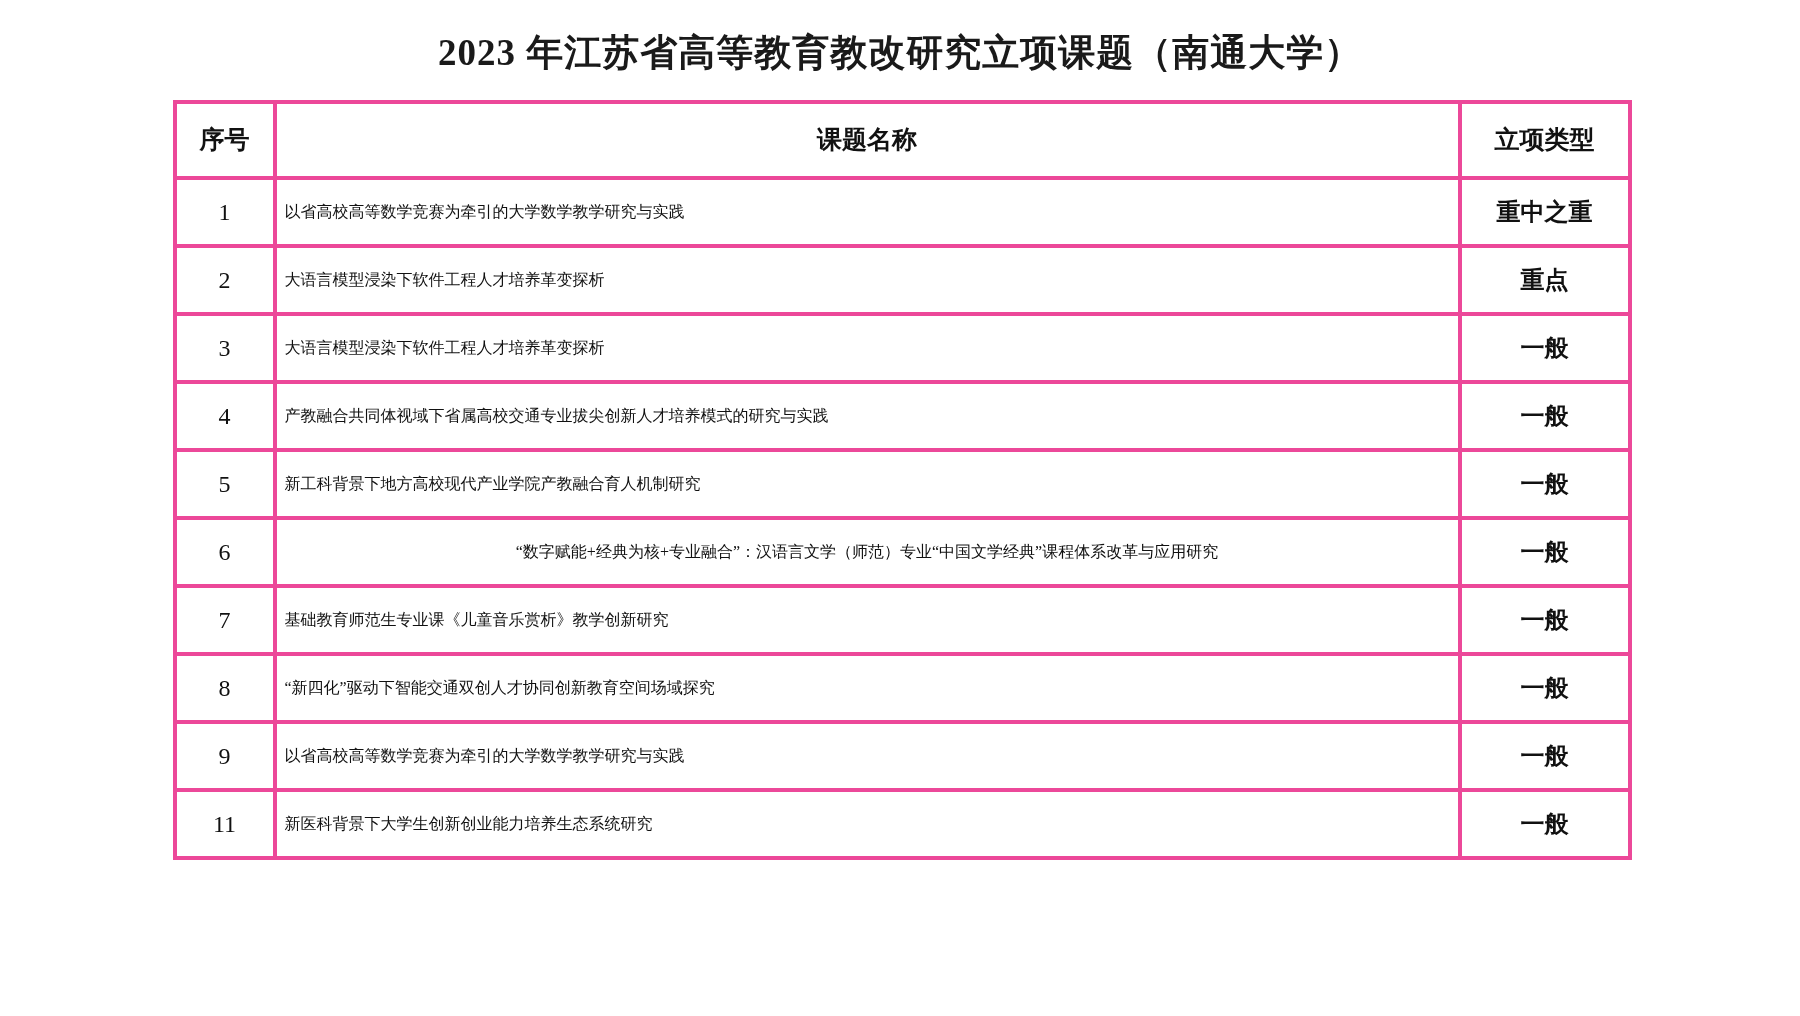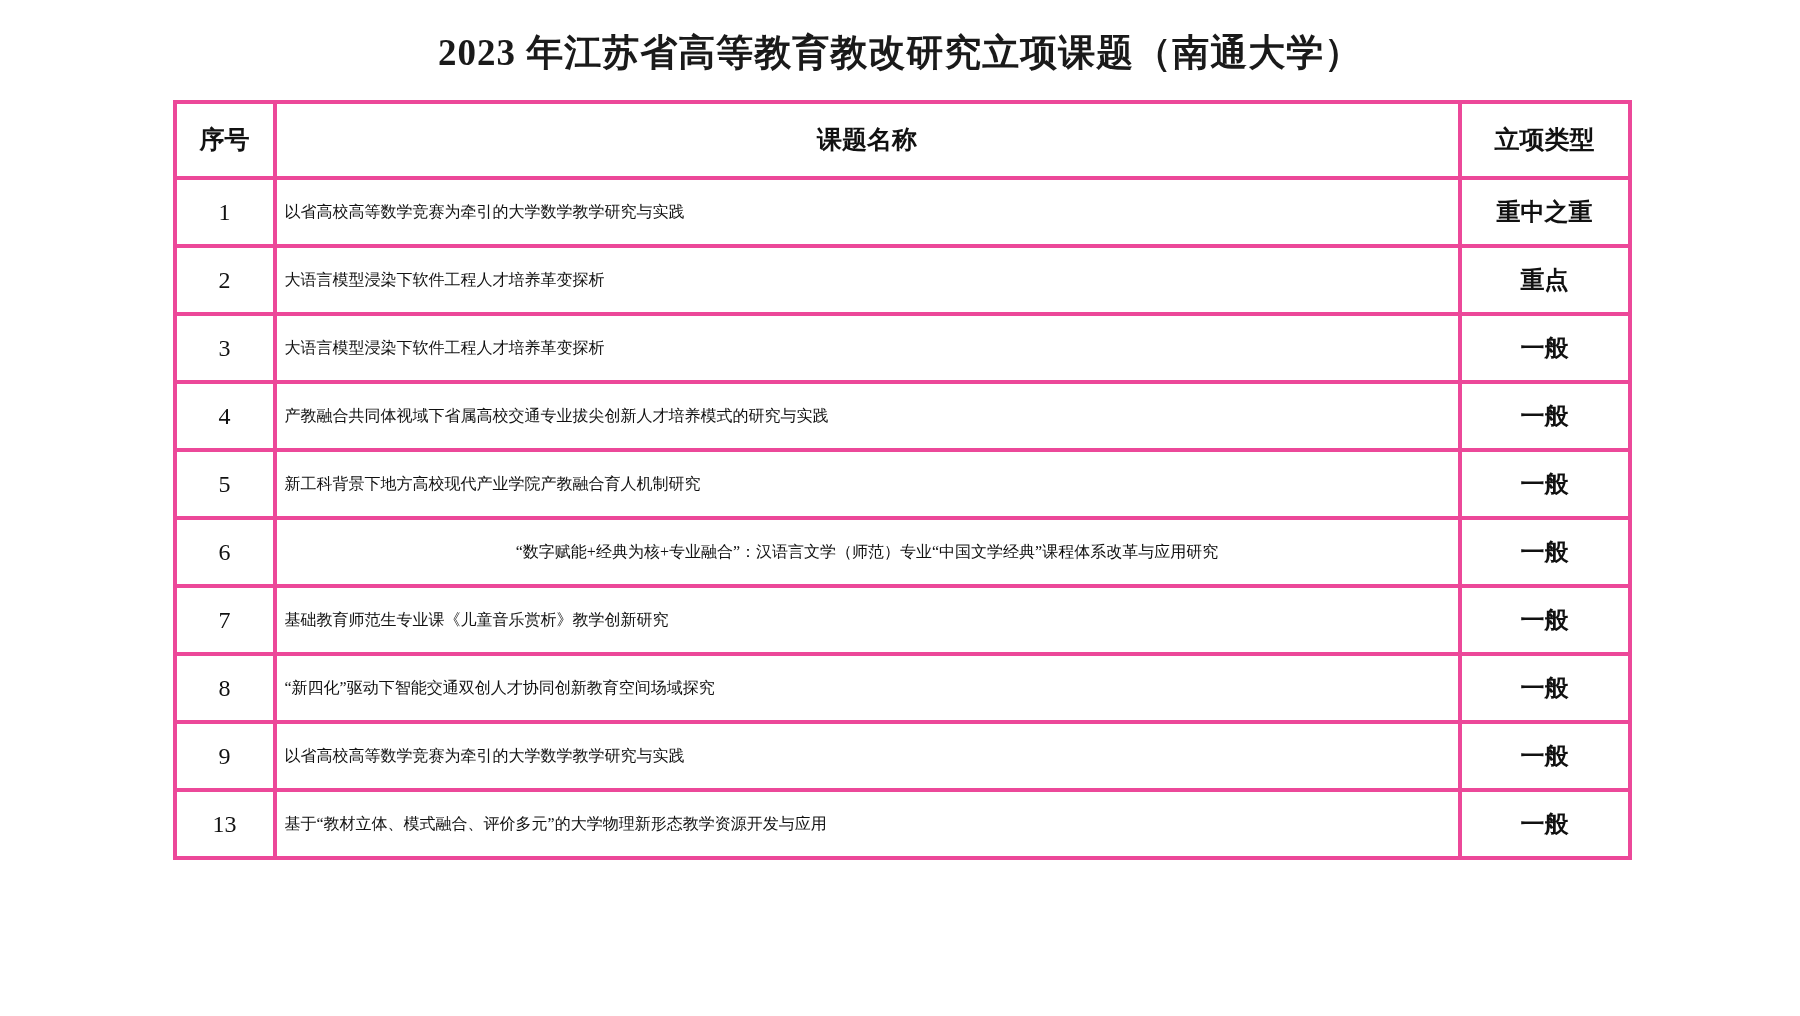--- a/index.html
+++ b/index.html
@@ -140,21 +140,21 @@
           <td class="cell-no">8</td>
           <td class="cell-name">“新四化”驱动下智能交通双创人才协同创新教育空间场域探究</td>
           <td class="cell-type">一般</td>
         </tr>
         <tr>
           <td class="cell-no">9</td>
           <td class="cell-name">以省高校高等数学竞赛为牵引的大学数学教学研究与实践</td>
           <td class="cell-type">一般</td>
         </tr>
         <tr>
-          <td class="cell-no">13</td>
-          <td class="cell-name">基于“教材立体、模式融合、评价多元”的大学物理新形态教学资源开发与应用</td>
+          <td class="cell-no">11</td>
+          <td class="cell-name">新医科背景下大学生创新创业能力培养生态系统研究</td>
           <td class="cell-type">一般</td>
         </tr>
       </tbody>
     </table>
   </div>
 
 </div>
 
 </body></html>

